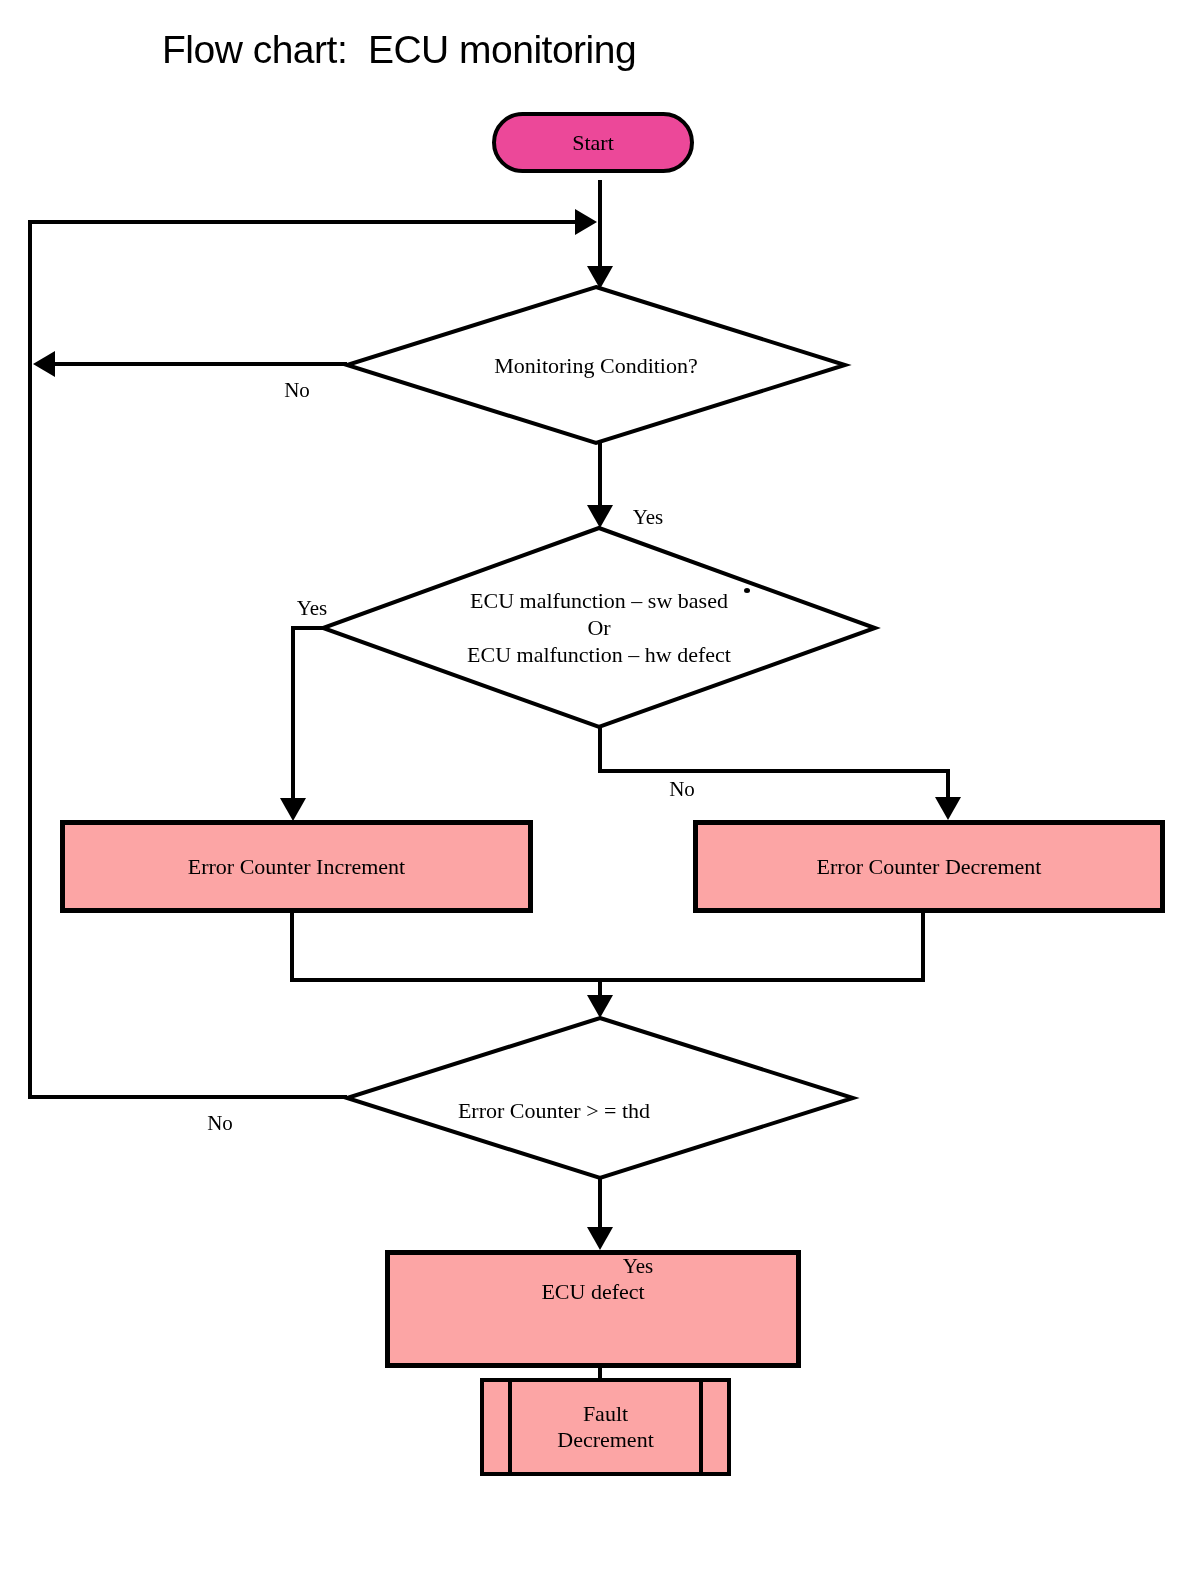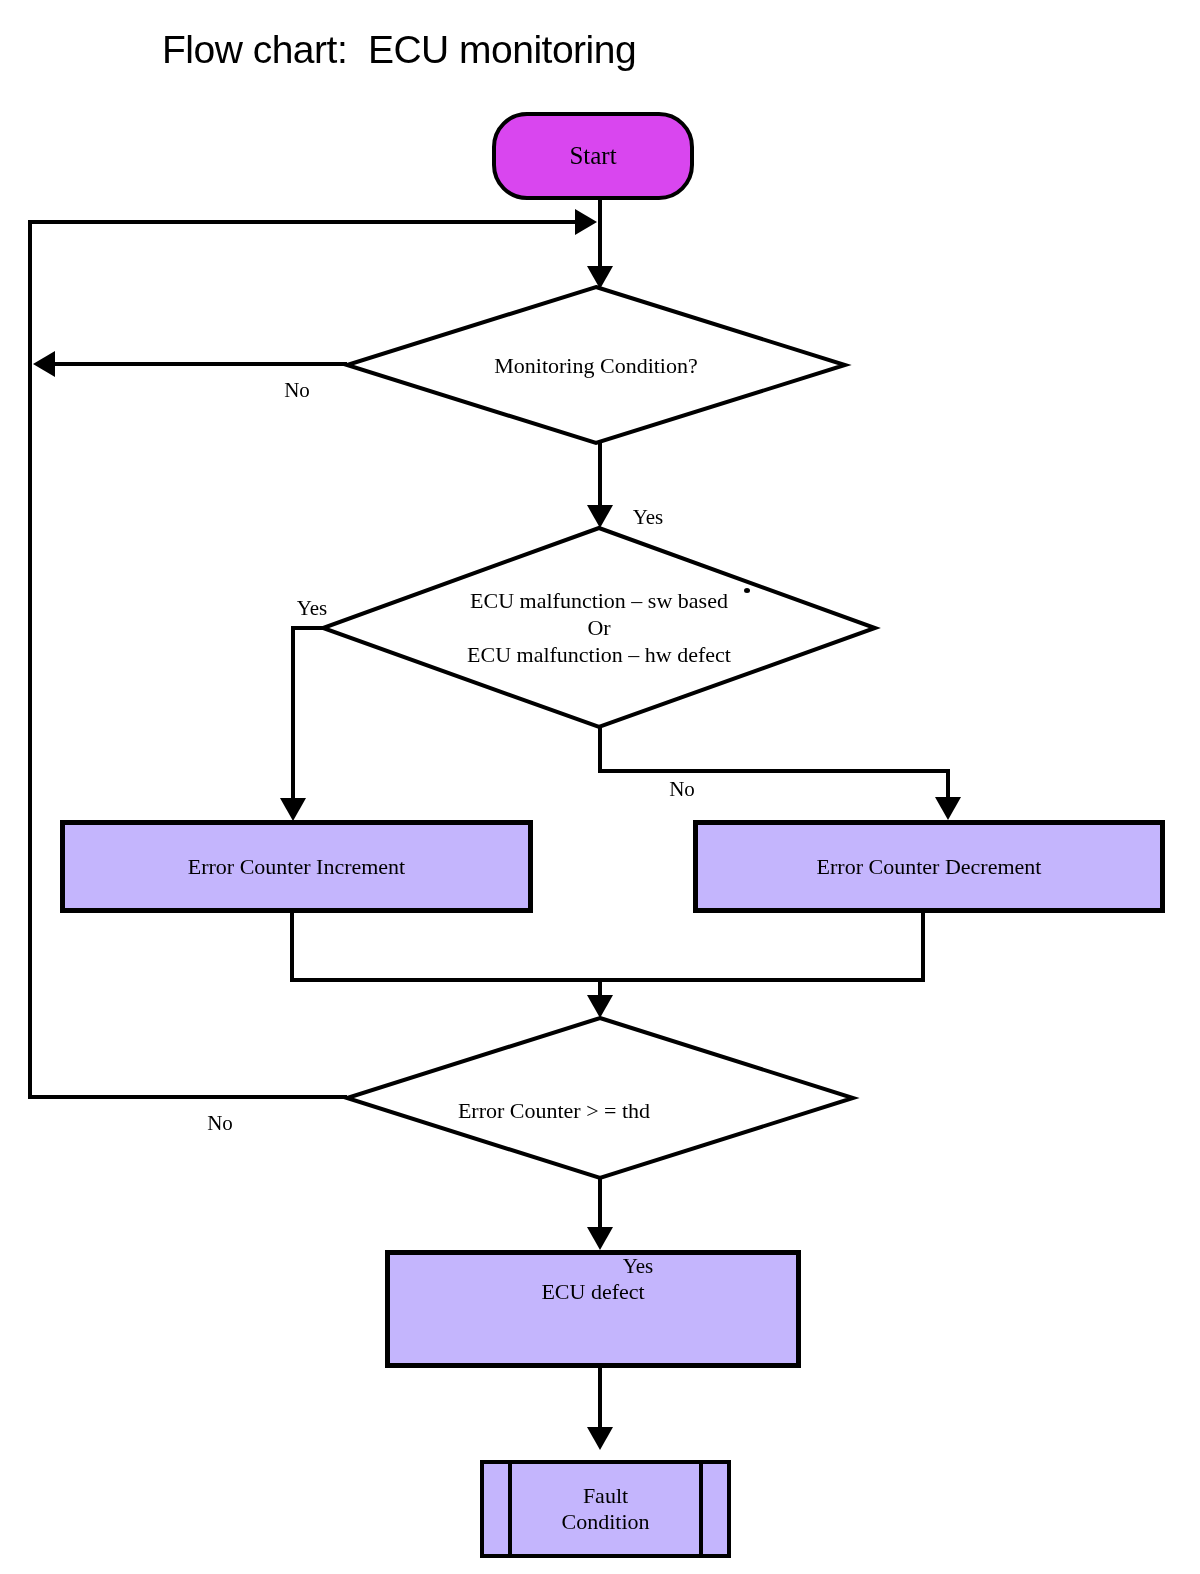--- a/index.html
+++ b/index.html
@@ -43,35 +43,35 @@
     align-items: center;
     justify-content: center;
     text-align: right;
     font-size: 22px;
     line-height: 27px;
     color: #000;
   }
   .terminator {
     position: absolute;
     left: 492px; top: 112px;
-    width: 202px; height: 88px;
+    width: 202px; height: 61px;
     box-sizing: border-box;
     border: 4px solid #000;
     border-radius: 35px;
-    background: #d946ef;
+    background: #ec4899;
     display: flex;
     align-items: center;
     justify-content: center;
-    font-size: 25px;
+    font-size: 22px;
   }
   .box {
     position: absolute;
     box-sizing: border-box;
     border: 5px solid #000;
-    background: #c4b5fd;
+    background: #fca5a5;
     display: flex;
     align-items: center;
     justify-content: center;
     text-align: center;
     font-size: 22px;
   }
   .edge-label {
     position: absolute;
     width: 70px;
     text-align: center;
@@ -149,25 +149,25 @@
   </div>
 
   <div class="box" style="left:60px; top:820px; width:473px; height:93px;">Error Counter Increment</div>
 
   <div class="box" style="left:385px; top:1250px; width:416px; height:118px; align-items:flex-start;">
     <span style="padding-top:24px;">ECU defect</span>
   </div>
 
   <div class="box" style="left:693px; top:820px; width:472px; height:93px;">Error Counter Decrement</div>
 
-  <div class="box" style="left:480px; top:1460px; width:251px; height:98px; border-width:4px; flex-direction:column; line-height:26px;">
+  <div class="box" style="left:480px; top:1378px; width:251px; height:98px; border-width:4px; flex-direction:column; line-height:26px;">
     <div class="predef-bar" style="left:24px;"></div>
     <div class="predef-bar" style="right:24px;"></div>
     <span>Fault</span>
-    <span>Condition</span>
+    <span>Decrement</span>
   </div>
 
   <div class="edge-label" style="left:262px; top:330px;">No</div>
   <div class="edge-label" style="left:613px; top:457px;">Yes</div>
   <div class="edge-label" style="left:277px; top:548px;">Yes</div>
   <div class="edge-label" style="left:647px; top:729px;">No</div>
   <div class="edge-label" style="left:185px; top:1063px;">No</div>
   <div class="edge-label" style="left:603px; top:1206px;">Yes</div>
 
   <div class="stray-dot"></div>

